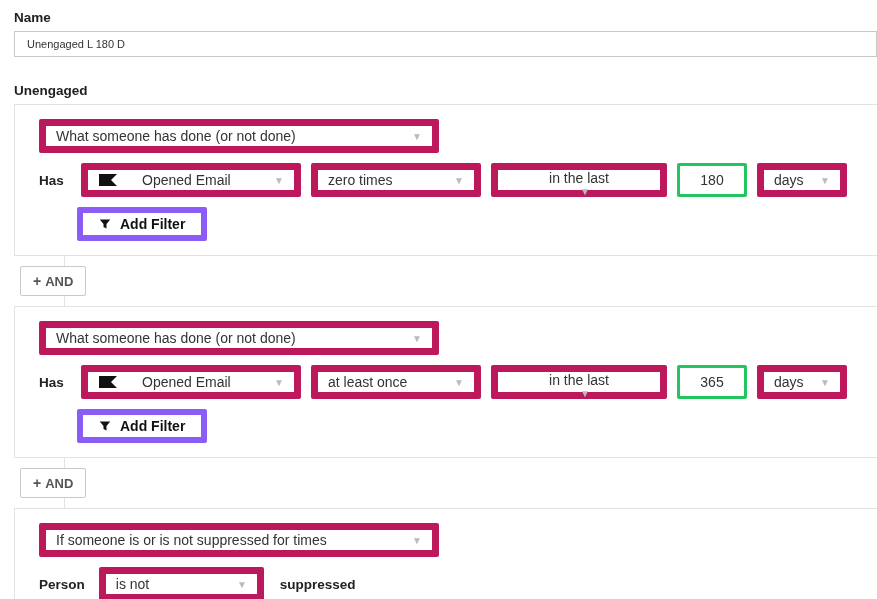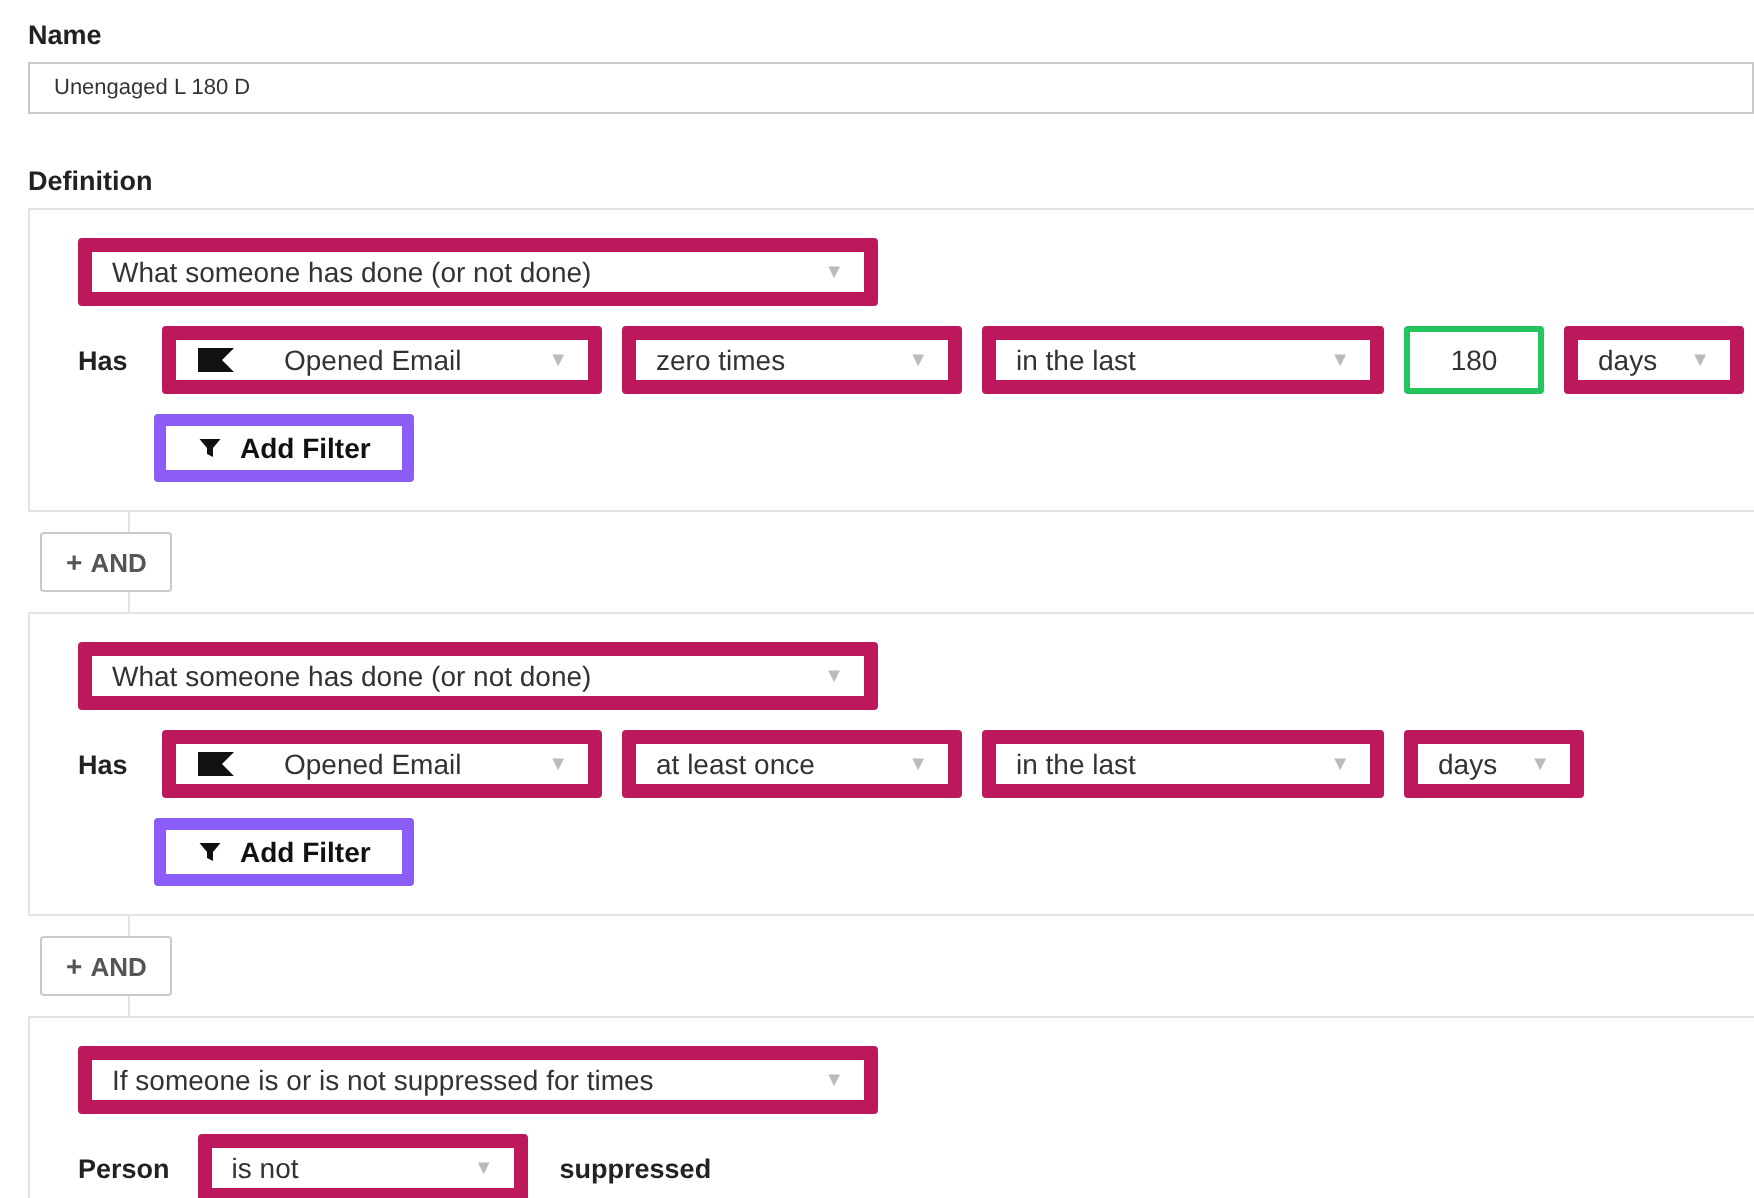--- a/index.html
+++ b/index.html
@@ -85,21 +85,21 @@
   .select.event { width: 220px; gap: 24px; }
   .select.event .badge {
     display: inline-flex;
     align-items: center;
     justify-content: center;
     width: 20px;
     height: 14px;
   }
   .select.event .badge svg { display: block; }
   .select.freq { width: 170px; }
-  .select.timeframe { width: 201px; }
+  .select.timeframe { width: 176px; flex-direction: column; }
   .select.unit { width: 90px; }
   .select.isnot { width: 165px; }
   .num-input {
     width: 70px;
     height: 34px;
     border: 3px solid #22c55e;
     text-align: center;
     padding: 0 10px;
     font-size: 14px;
     color: #333;
@@ -148,21 +148,21 @@
   .event-text { flex: 1; text-align: left; }
 </style>
 </head>
 <body>
 
 
 
 <div class="label-bold">Name</div>
 <input class="name-input" value="Unengaged L 180 D" style="">
 
-<div class="label-bold">Definition</div>
+<div class="label-bold">Unengaged</div>
 
 
 <div class="panel">
   <div class="row">
     <div class="select wide">
       <span>What someone has done (or not done)</span>
       <span class="caret">▼</span>
     </div>
   </div>
   <div class="row indent-row">
@@ -229,20 +229,21 @@
       <span class="caret">▼</span>
     </div>
     <div class="select freq">
       <span>at least once</span>
       <span class="caret">▼</span>
     </div>
     <div class="select timeframe">
       <span>in the last</span>
       <span class="caret">▼</span>
     </div>
+    <input class="num-input" value="365" style="">
     <div class="select unit">
       <span>days</span>
       <span class="caret">▼</span>
     </div>
   </div>
   <div class="row">
     <button class="add-filter-btn">
       <span>
         <svg width="12" height="12" viewBox="0 0 16 16">
             <path d="M1 2 H15 L10 8 V14 L6 12 V8 Z" fill="#111"></path>

